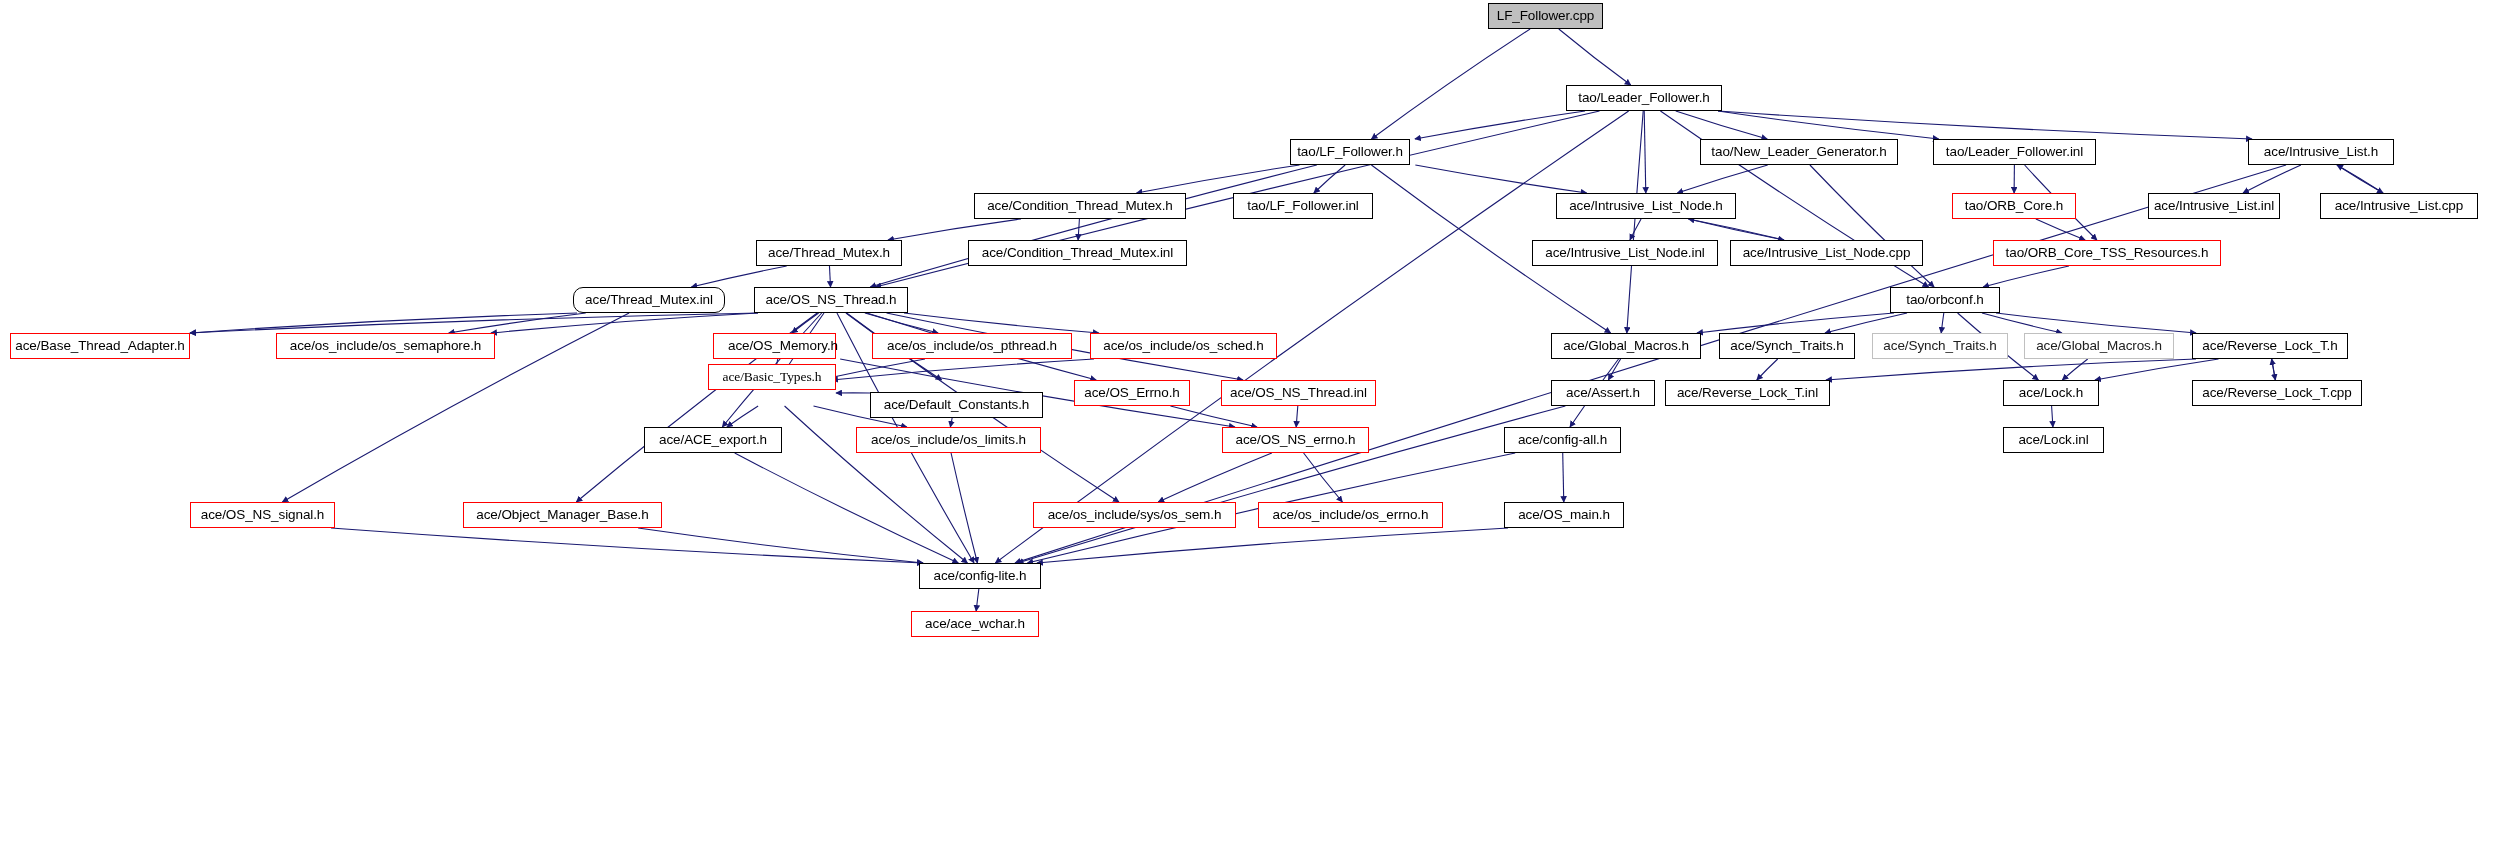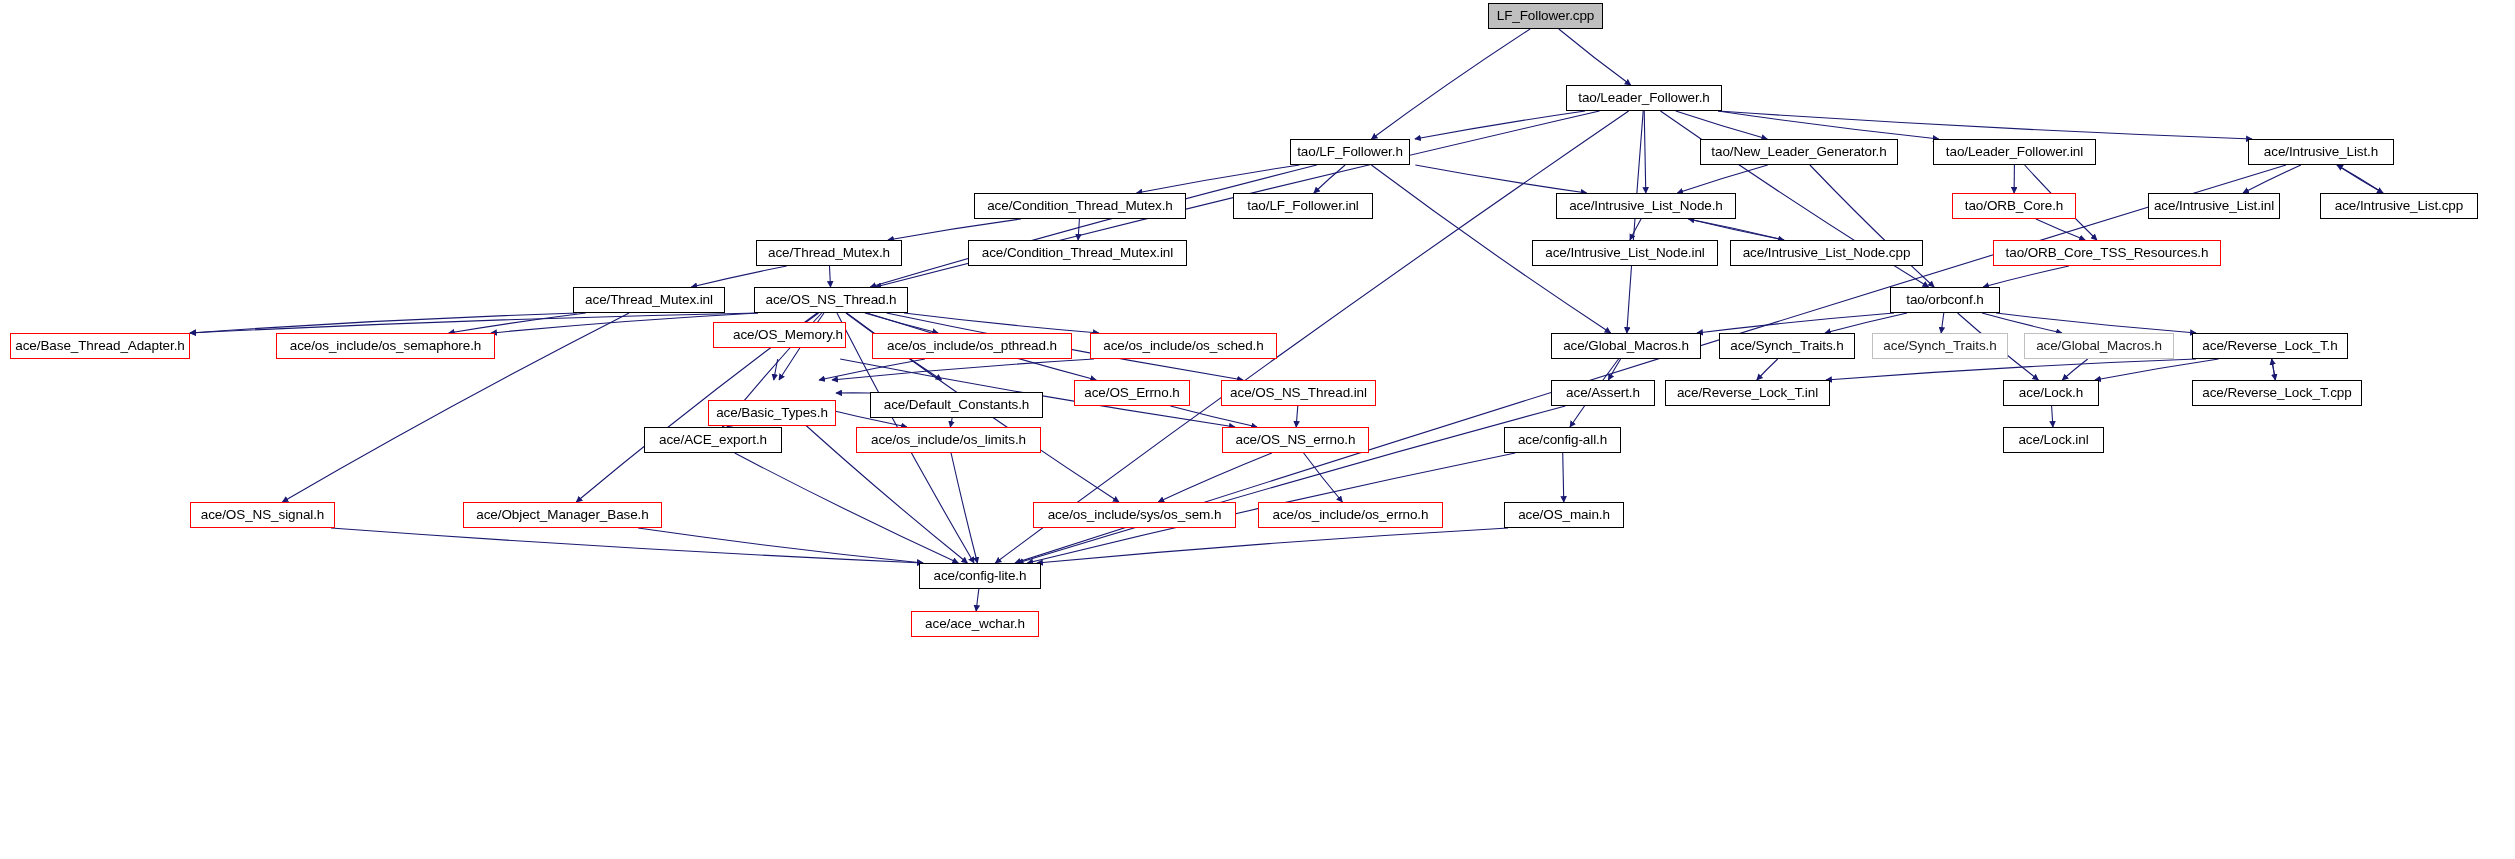--- a/index.html
+++ b/index.html
@@ -198,36 +198,36 @@
       </div>
       <div class="node" style="left: 1532px; top: 240px; width: 186px;">
         <span>ace/Intrusive_List_Node.inl</span>
       </div>
       <div class="node" style="left: 1730px; top: 240px; width: 193px;">
         <span>ace/Intrusive_List_Node.cpp</span>
       </div>
       <div class="node ext" style="left: 1993px; top: 240px; width: 228px;">
         <span>tao/ORB_Core_TSS_Resources.h</span>
       </div>
-      <div class="node" style="left: 573px; top: 287px; width: 152px;">
+      <div class="node" style="left: 573px; top: 287px; width: 152px; border-radius: 10px;">
         <span>ace/Thread_Mutex.inl</span>
       </div>
       <div class="node" style="left: 754px; top: 287px; width: 154px;">
         <span>ace/OS_NS_Thread.h</span>
       </div>
       <div class="node" style="left: 1890px; top: 287px; width: 110px;">
         <span>tao/orbconf.h</span>
       </div>
       <div class="node ext" style="left: 10px; top: 333px; width: 180px;">
         <span>ace/Base_Thread_Adapter.h</span>
       </div>
       <div class="node ext" style="left: 276px; top: 333px; width: 219px;">
         <span>ace/os_include/os_semaphore.h</span>
       </div>
-      <div class="node ext" style="left: 713px; top: 322px; width: 133px; padding-left: 24px;">
+      <div class="node ext" style="left: 713px; top: 333px; width: 123px; padding-left: 24px;">
         <span>ace/OS_Memory.h</span>
       </div>
       <div class="node ext" style="left: 872px; top: 333px; width: 200px;">
         <span>ace/os_include/os_pthread.h</span>
       </div>
       <div class="node ext" style="left: 1090px; top: 333px; width: 187px; text-align: right;">
         <span>ace/os_include/os_sched.h</span>
       </div>
       <div class="node" style="left: 1551px; top: 333px; width: 150px;">
         <span>ace/Global_Macros.h</span>
@@ -237,21 +237,21 @@
       </div>
       <div class="node faded" style="left: 1872px; top: 333px; width: 136px;">
         <span>ace/Synch_Traits.h</span>
       </div>
       <div class="node faded" style="left: 2024px; top: 333px; width: 150px;">
         <span>ace/Global_Macros.h</span>
       </div>
       <div class="node" style="left: 2192px; top: 333px; width: 156px;">
         <span>ace/Reverse_Lock_T.h</span>
       </div>
-      <div class="node ext" style="left: 708px; top: 400px; width: 128px;">
+      <div class="node ext" style="left: 708px; top: 364px; width: 128px; font-family: Liberation Serif, serif;">
         <span>ace/Basic_Types.h</span>
       </div>
       <div class="node" style="left: 870px; top: 392px; width: 173px;">
         <span>ace/Default_Constants.h</span>
       </div>
       <div class="node ext" style="left: 1074px; top: 380px; width: 116px;">
         <span>ace/OS_Errno.h</span>
       </div>
       <div class="node ext" style="left: 1221px; top: 380px; width: 155px;">
         <span>ace/OS_NS_Thread.inl</span>

